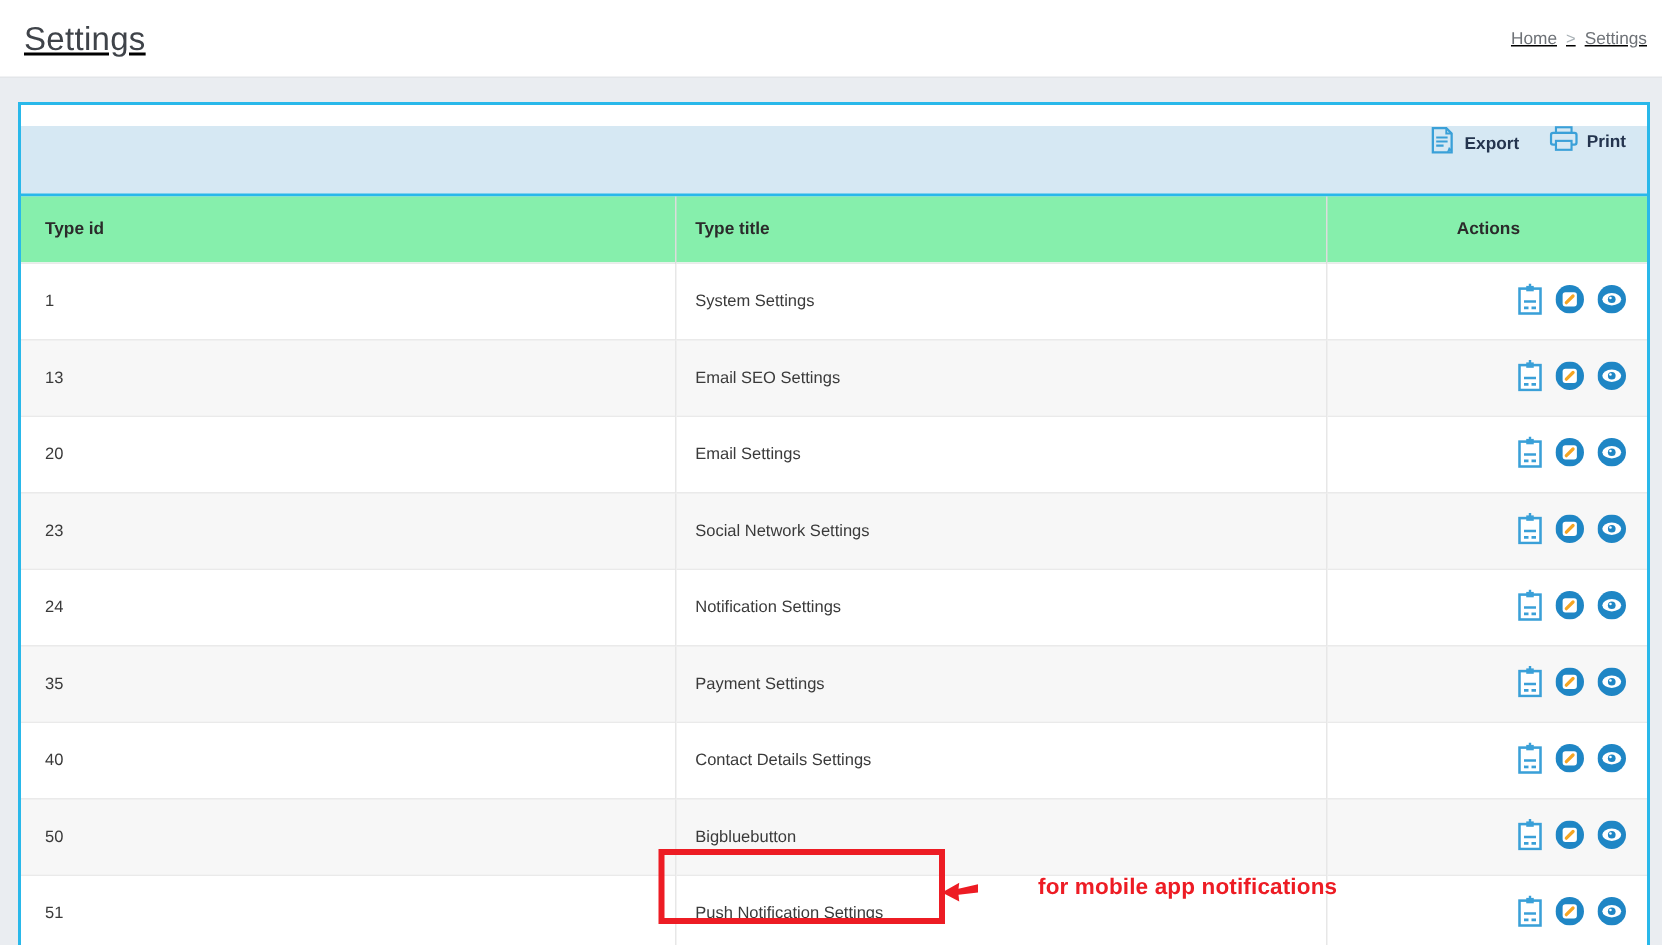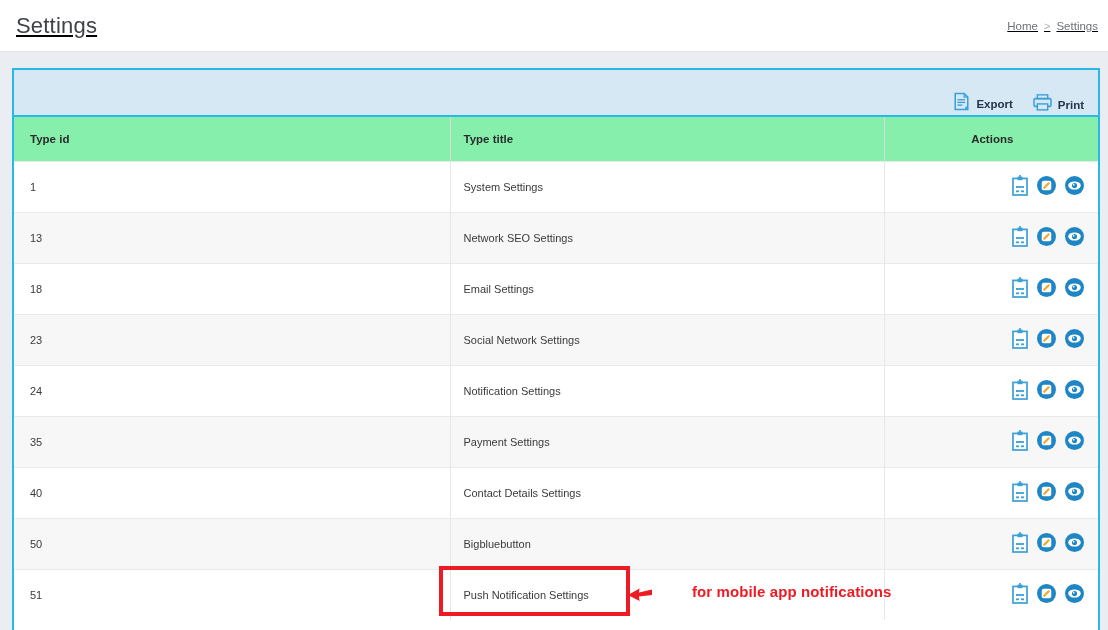--- a/index.html
+++ b/index.html
@@ -13,21 +13,21 @@
   .page-title { font-size:22px; color:#3f4349; font-weight:400; letter-spacing:0.2px; }
   .breadcrumb { font-size:11.5px; color:#6e7277; display:flex; align-items:center; gap:6px; }
   .breadcrumb .crumb-link { color:#6e7277; cursor:pointer; }
   .breadcrumb .sep { color:#a9b1b6; font-size:11px; }
 
   
   .panel { position:absolute; left:12px; right:8px; top:68px; bottom:-20px;
     background:#ffffff; border:2px solid #29b8ea; }
 
   .toolbar { height:47px; background:#d6e8f3; border-bottom:2px solid #29b8ea;
-    display:flex; align-items:flex-end; justify-content:flex-end; gap:20px; padding-right:14px; }
+    display:flex; align-items:flex-start; justify-content:flex-end; gap:20px; padding-right:14px;margin-top:14px; }
   .tool-btn { display:flex; align-items:center; gap:6px; cursor:pointer; }
   .tool-btn span.lbl { font-size:11.5px; font-weight:bold; color:#24344e; }
 
   
   table { width:100%; border-collapse:collapse; table-layout:fixed; }
   col.c-id    { width:436px; }
   col.c-title { width:434px; }
   thead th { height:44px; background:#86efac; font-size:11.5px; font-weight:bold; color:#2b2b2b;
     text-align:left; padding-left:16px; border-right:1px solid #dcdcdc; }
   thead th:last-child { border-right:none; text-align:center; padding-right:14px; }
@@ -136,60 +136,60 @@
               <circle cx="9.1" cy="9.1" r="0.9" fill="#ffffff"></circle>
             </svg>
           </span>
         </button>
       </div>
     </td>
   </tr>
 
   <tr>
     <td>13</td>
-    <td class="td-title">Network SEO Settings</td>
-    <td>
-      <div class="actions-wrap">
-        <button class="icon-btn">
-          <span>
-            <svg width="16" height="21" viewBox="0 0 16 21">
-              <line x1="8" y1="0" x2="8" y2="2" stroke="#3aa0d8" stroke-width="1.6"></line>
-              <rect x="1" y="3.4" width="14" height="16.6" fill="#ffffff" stroke="#3aa0d8" stroke-width="1.7"></rect>
-              <rect x="5.5" y="1.6" width="5" height="3.6" fill="#3aa0d8"></rect>
-              <line x1="4" y1="12" x2="12" y2="12" stroke="#3aa0d8" stroke-width="1.8"></line>
-              <line x1="4" y1="16.3" x2="7" y2="16.3" stroke="#3aa0d8" stroke-width="1.8"></line>
-              <line x1="9" y1="16.3" x2="12" y2="16.3" stroke="#3aa0d8" stroke-width="1.8"></line>
-            </svg>
-          </span>
-        </button>
-        <button class="icon-btn">
-          <span>
-            <svg width="19" height="19" viewBox="0 0 20 20">
-              <circle cx="10" cy="10" r="10" fill="#1f86c5"></circle>
-              <rect x="5" y="5" width="10" height="10" rx="2" fill="#ffffff"></rect>
-              <line x1="7.6" y1="12.4" x2="12.3" y2="7.7" stroke="#f5a623" stroke-width="2.3" stroke-linecap="round"></line>
-            </svg>
-          </span>
-        </button>
-        <button class="icon-btn">
-          <span>
-            <svg width="19" height="19" viewBox="0 0 20 20">
-              <circle cx="10" cy="10" r="10" fill="#1f86c5"></circle>
-              <ellipse cx="10" cy="10" rx="6.6" ry="4.3" fill="#ffffff"></ellipse>
-              <circle cx="10" cy="10" r="2.7" fill="#1f86c5"></circle>
-              <circle cx="9.1" cy="9.1" r="0.9" fill="#ffffff"></circle>
-            </svg>
-          </span>
-        </button>
-      </div>
-    </td>
-  </tr>
-
-  <tr>
-    <td>18</td>
+    <td class="td-title">Email SEO Settings</td>
+    <td>
+      <div class="actions-wrap">
+        <button class="icon-btn">
+          <span>
+            <svg width="16" height="21" viewBox="0 0 16 21">
+              <line x1="8" y1="0" x2="8" y2="2" stroke="#3aa0d8" stroke-width="1.6"></line>
+              <rect x="1" y="3.4" width="14" height="16.6" fill="#ffffff" stroke="#3aa0d8" stroke-width="1.7"></rect>
+              <rect x="5.5" y="1.6" width="5" height="3.6" fill="#3aa0d8"></rect>
+              <line x1="4" y1="12" x2="12" y2="12" stroke="#3aa0d8" stroke-width="1.8"></line>
+              <line x1="4" y1="16.3" x2="7" y2="16.3" stroke="#3aa0d8" stroke-width="1.8"></line>
+              <line x1="9" y1="16.3" x2="12" y2="16.3" stroke="#3aa0d8" stroke-width="1.8"></line>
+            </svg>
+          </span>
+        </button>
+        <button class="icon-btn">
+          <span>
+            <svg width="19" height="19" viewBox="0 0 20 20">
+              <circle cx="10" cy="10" r="10" fill="#1f86c5"></circle>
+              <rect x="5" y="5" width="10" height="10" rx="2" fill="#ffffff"></rect>
+              <line x1="7.6" y1="12.4" x2="12.3" y2="7.7" stroke="#f5a623" stroke-width="2.3" stroke-linecap="round"></line>
+            </svg>
+          </span>
+        </button>
+        <button class="icon-btn">
+          <span>
+            <svg width="19" height="19" viewBox="0 0 20 20">
+              <circle cx="10" cy="10" r="10" fill="#1f86c5"></circle>
+              <ellipse cx="10" cy="10" rx="6.6" ry="4.3" fill="#ffffff"></ellipse>
+              <circle cx="10" cy="10" r="2.7" fill="#1f86c5"></circle>
+              <circle cx="9.1" cy="9.1" r="0.9" fill="#ffffff"></circle>
+            </svg>
+          </span>
+        </button>
+      </div>
+    </td>
+  </tr>
+
+  <tr>
+    <td>20</td>
     <td class="td-title">Email Settings</td>
     <td>
       <div class="actions-wrap">
         <button class="icon-btn">
           <span>
             <svg width="16" height="21" viewBox="0 0 16 21">
               <line x1="8" y1="0" x2="8" y2="2" stroke="#3aa0d8" stroke-width="1.6"></line>
               <rect x="1" y="3.4" width="14" height="16.6" fill="#ffffff" stroke="#3aa0d8" stroke-width="1.7"></rect>
               <rect x="5.5" y="1.6" width="5" height="3.6" fill="#3aa0d8"></rect>
               <line x1="4" y1="12" x2="12" y2="12" stroke="#3aa0d8" stroke-width="1.8"></line>

